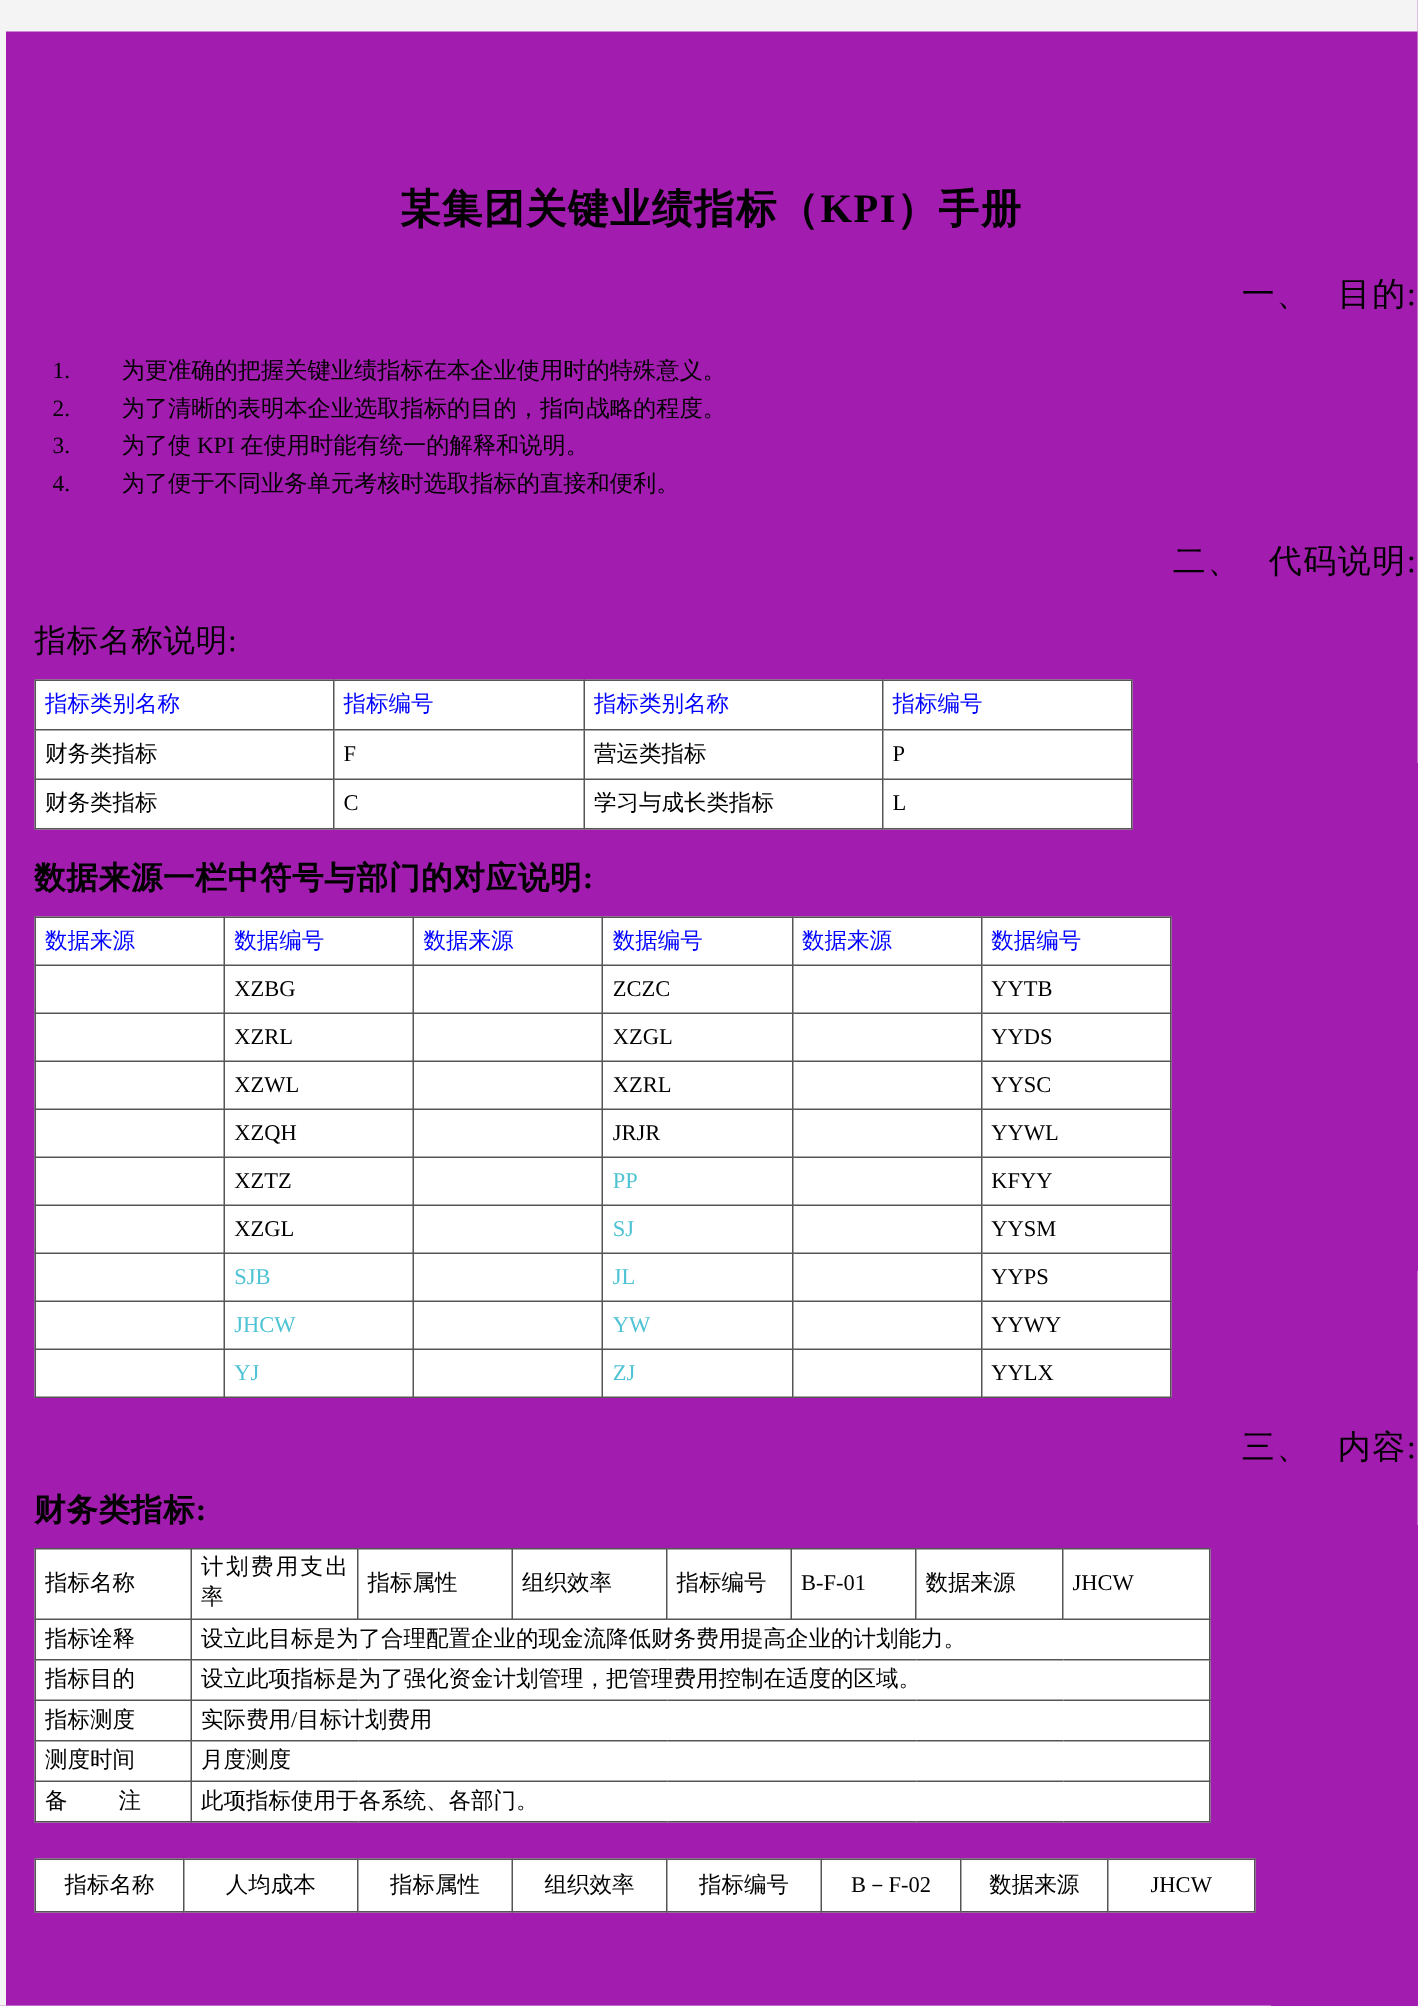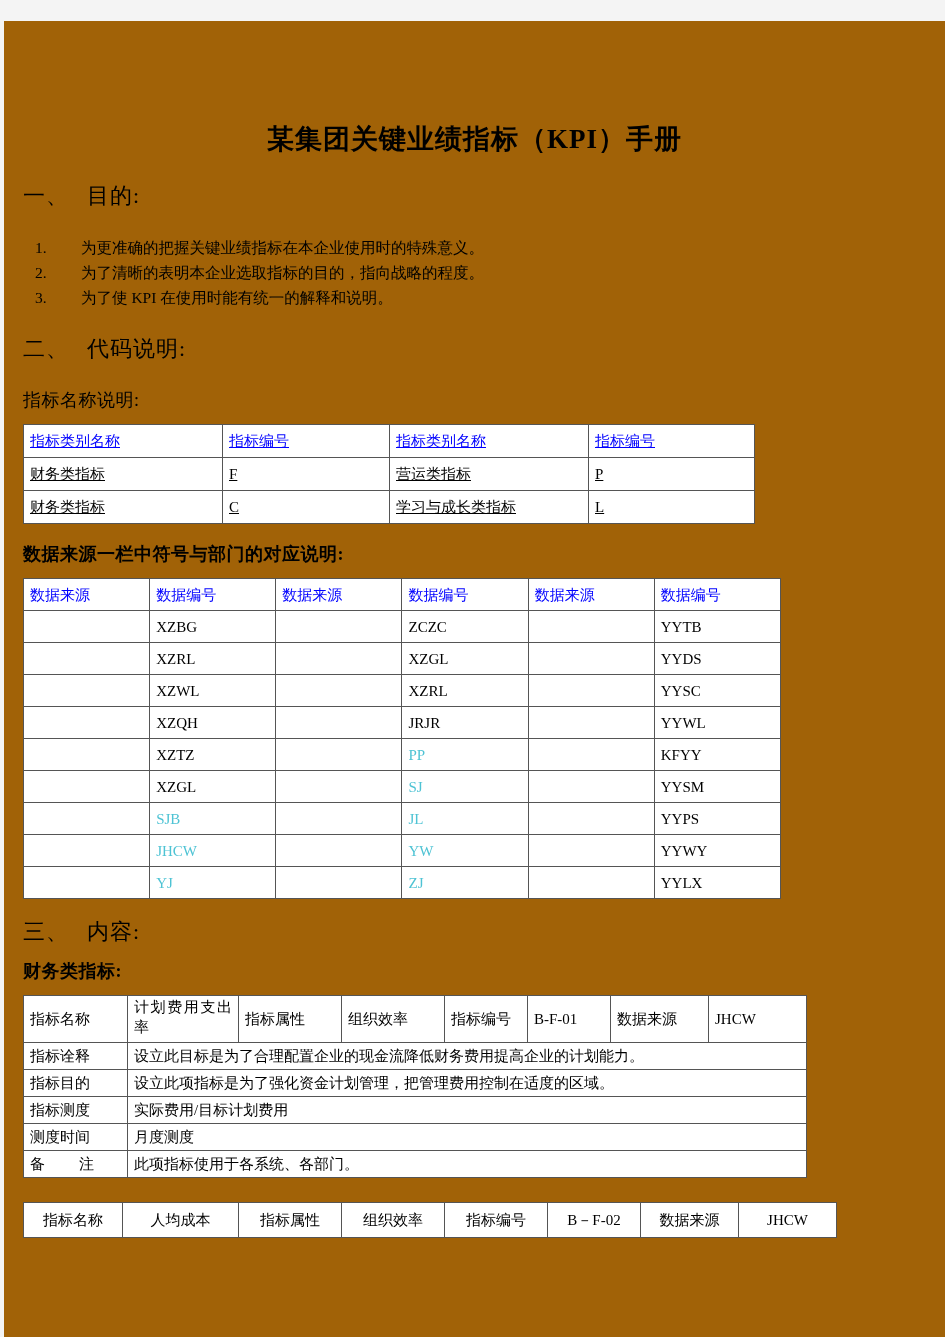--- a/index.html
+++ b/index.html
@@ -13,60 +13,61 @@
     height: 1337px;
     overflow: hidden;
     font-family: "Liberation Serif", "DejaVu Serif", serif;
   }
   .page {
     position: absolute;
     left: 4px;
     top: 21px;
     width: 941px;
     height: 1316px;
-    background: #a16207;
+    background: #a21caf;
     box-sizing: border-box;
   }
   .doc-title {
     text-align: center;
     font-family: "Liberation Serif", "DejaVu Serif", serif;
     font-size: 27px;
     font-weight: bold;
     letter-spacing: 1px;
     color: #000;
     margin: 0;
     padding-top: 100px;
   }
   .h1-section {
     font-size: 22px;
     font-weight: normal;
     color: #000;
     margin: 0;
     padding-left: 19px;
     letter-spacing: 1px;
+    text-align: right;
   }
   .h1-section .num { margin-right: 18px; }
   .ol-list {
     margin: 12px;
     padding: 0;
     list-style: none;
     font-size: 15.5px;
     line-height: 25px;
     color: #000;
   }
   .ol-list li {
     padding-left: 19px;
     white-space: nowrap;
   }
   .ol-list li .idx {
     display: inline-block;
     width: 46px;
   }
   .h2-section {
-    font-size: 18px;
+    font-size: 21px;
     font-weight: normal;
     color: #000;
     margin: 0;
     padding-left: 19px;
     letter-spacing: 0.5px;
   }
   .h2-bold {
     font-weight: bold;
   }
   table.doc-table {
@@ -79,21 +80,21 @@
   table.doc-table td {
     border: 1px solid #555;
     font-size: 15px;
     padding: 4px 6px;
     vertical-align: middle;
     line-height: 20px;
     word-break: break-all;
   }
   
   #table-name-codes { width: 679px; }
-  #table-name-codes td { height: 24px; text-decoration: underline; }
+  #table-name-codes td { height: 24px; }
   #table-name-codes .c0 { width: 186px; }
   #table-name-codes .c1 { width: 154px; }
   #table-name-codes .c2 { width: 186px; }
   #table-name-codes .c3 { width: 153px; }
   .hdr-blue { color: #0000ff; }
   .cyan { color: #4ec3d4; }
 
   
   #table-data-sources { width: 679px; }
   #table-data-sources td {
@@ -155,20 +156,21 @@
   <h2 class="h1-section">
     <span class="num">一、</span><span>目的:</span>
   </h2>
 
   <div class="sp-t3"></div>
 
   <ul class="ol-list">
     <li><span class="idx">1.</span><span>为更准确的把握关键业绩指标在本企业使用时的特殊意义。</span></li>
     <li><span class="idx">2.</span><span>为了清晰的表明本企业选取指标的目的，指向战略的程度。</span></li>
     <li><span class="idx">3.</span><span>为了使 KPI 在使用时能有统一的解释和说明。</span></li>
+    <li><span class="idx">4.</span><span>为了便于不同业务单元考核时选取指标的直接和便利。</span></li>
   </ul>
 
   <div class="sp-t3"></div>
 
   <h2 class="h1-section">
     <span class="num">二、</span><span>代码说明:</span>
   </h2>
 
   <div class="sp-t1"></div>
 

